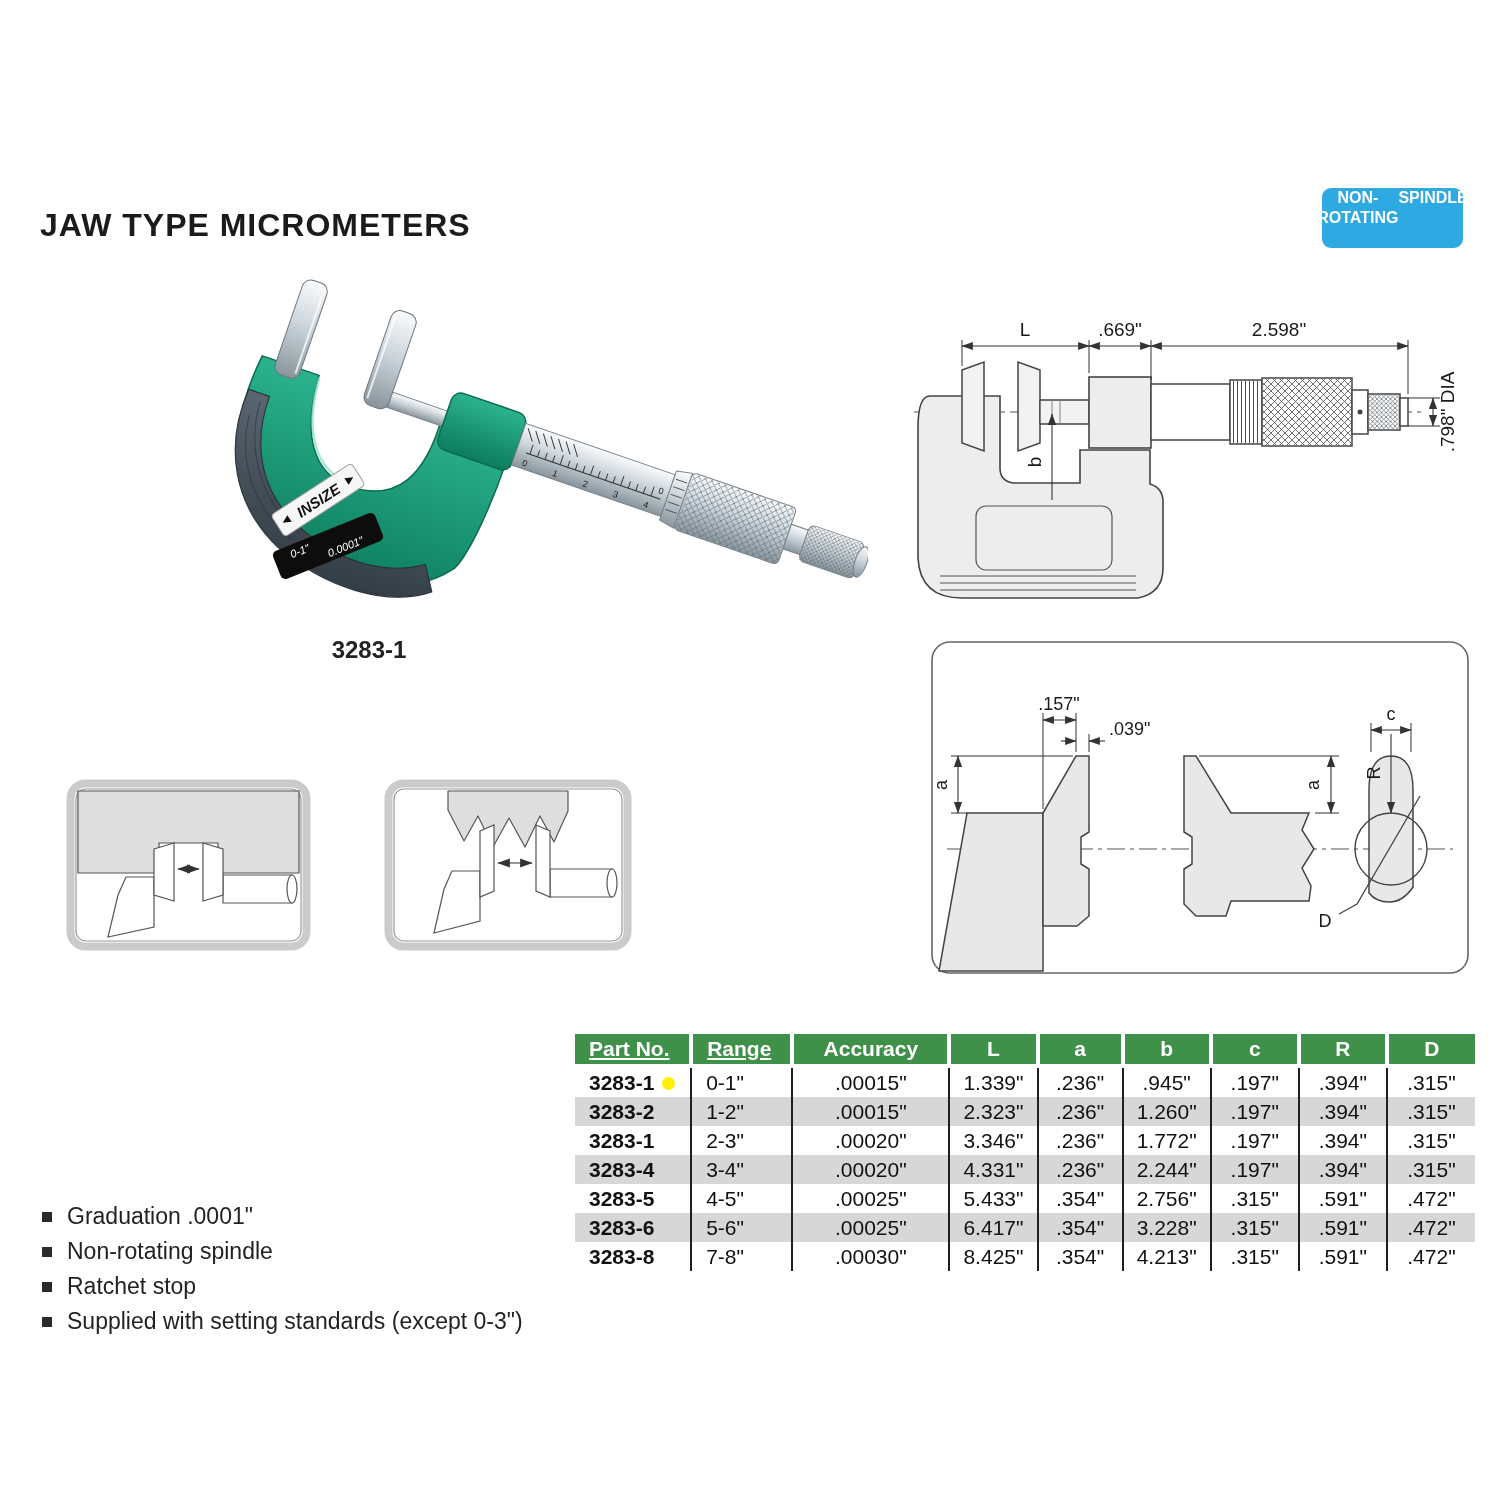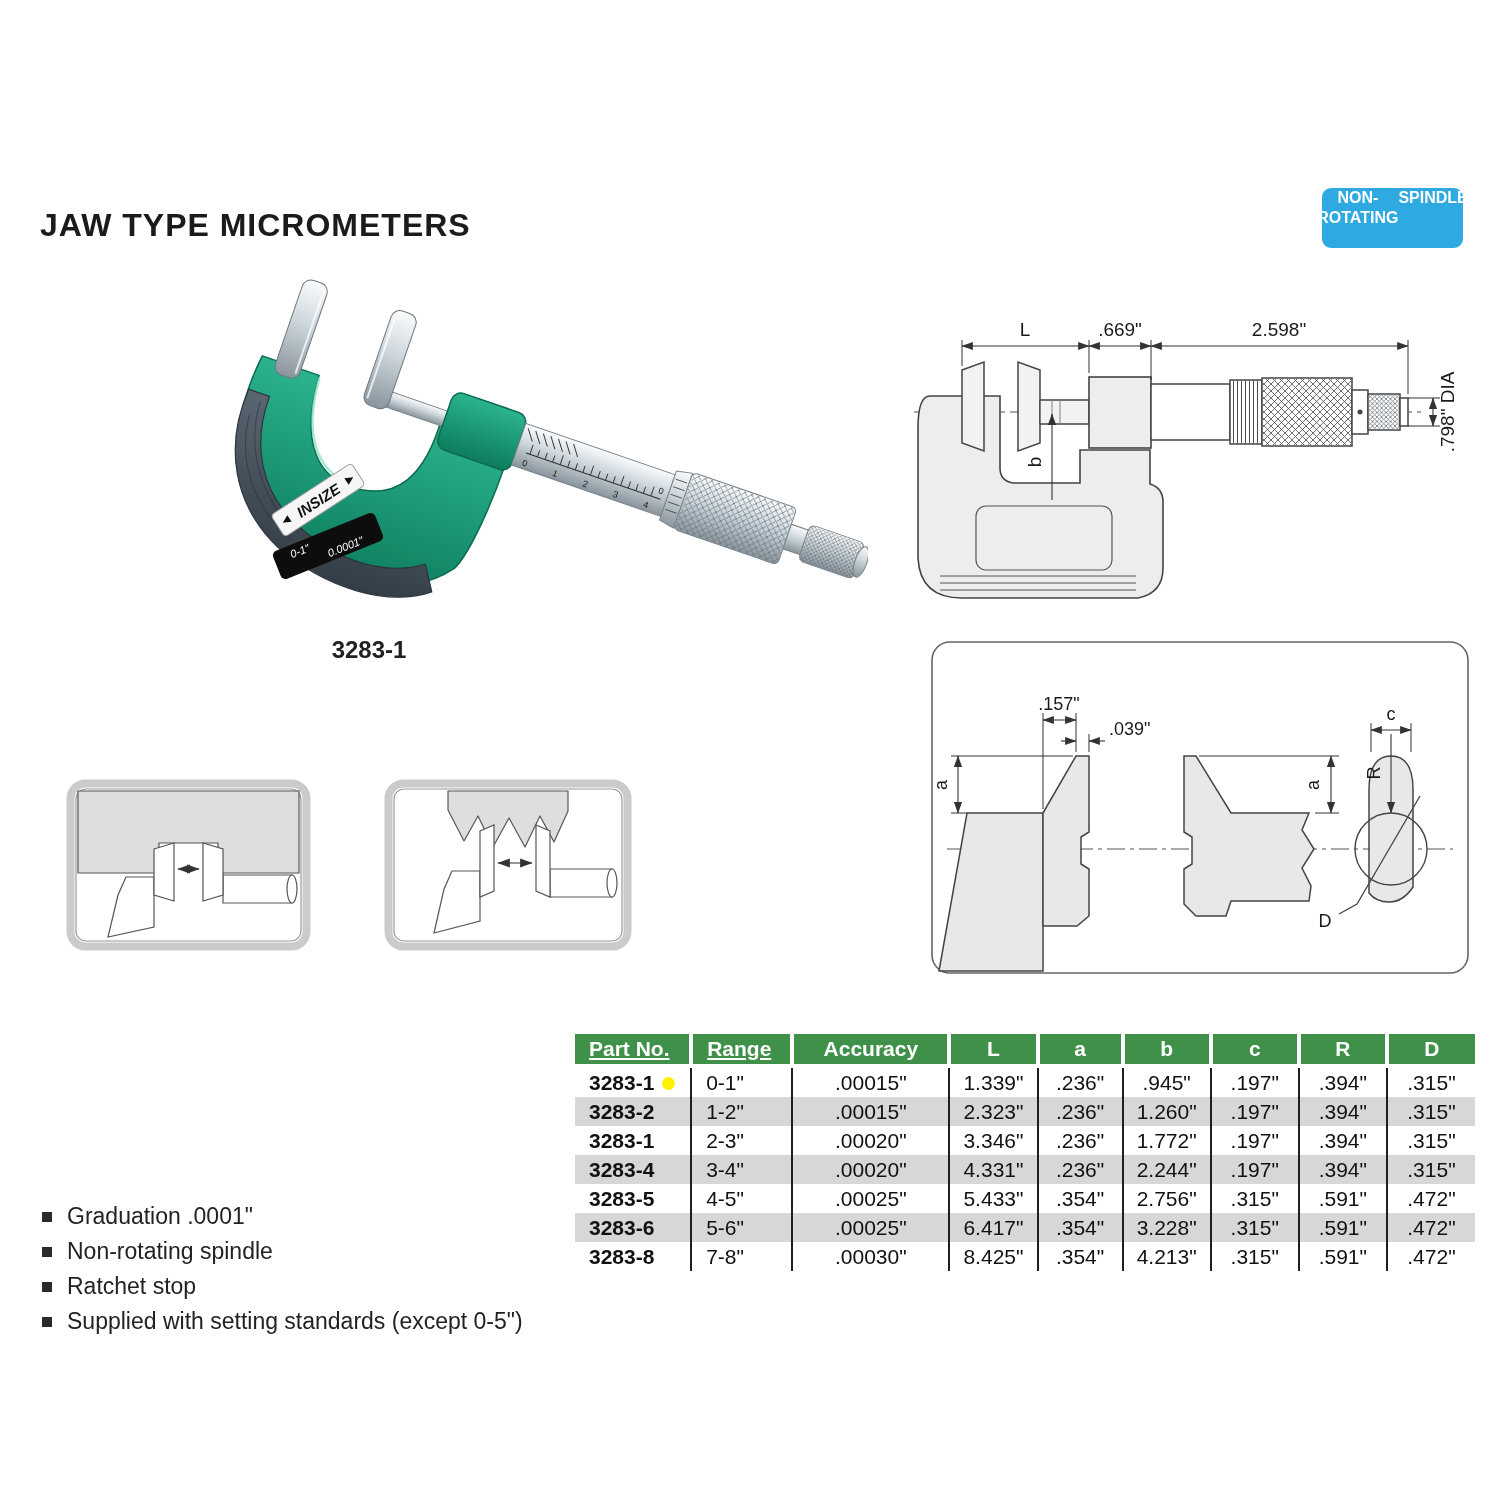--- a/index.html
+++ b/index.html
@@ -247,21 +247,21 @@
       <span>Non-rotating spindle</span>
     </li>
 
     <li>
       <span class="bullet"></span>
       <span>Ratchet stop</span>
     </li>
 
     <li>
       <span class="bullet"></span>
-      <span>Supplied with setting standards (except 0-5")</span>
+      <span>Supplied with setting standards (except 0-3")</span>
     </li>
 
 </ul>
 
 <table id="spec" class="abs">
   <colgroup>
     <col style="width:116px">
       <col style="width:101px">
       <col style="width:157px">
     <col style="width:88px">

